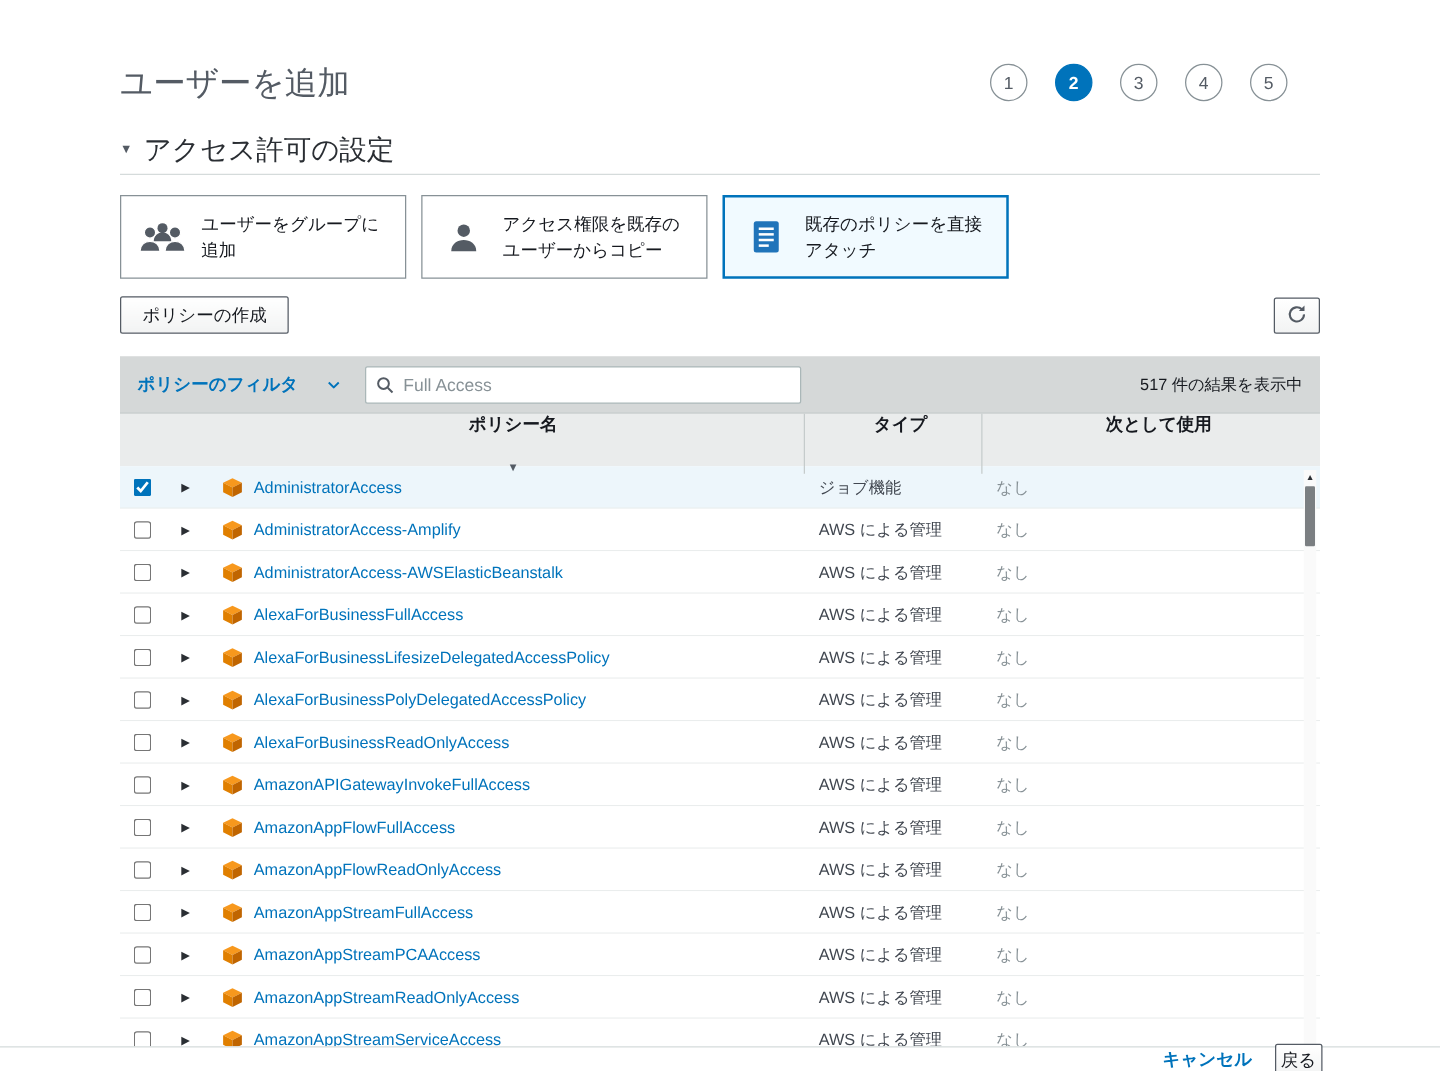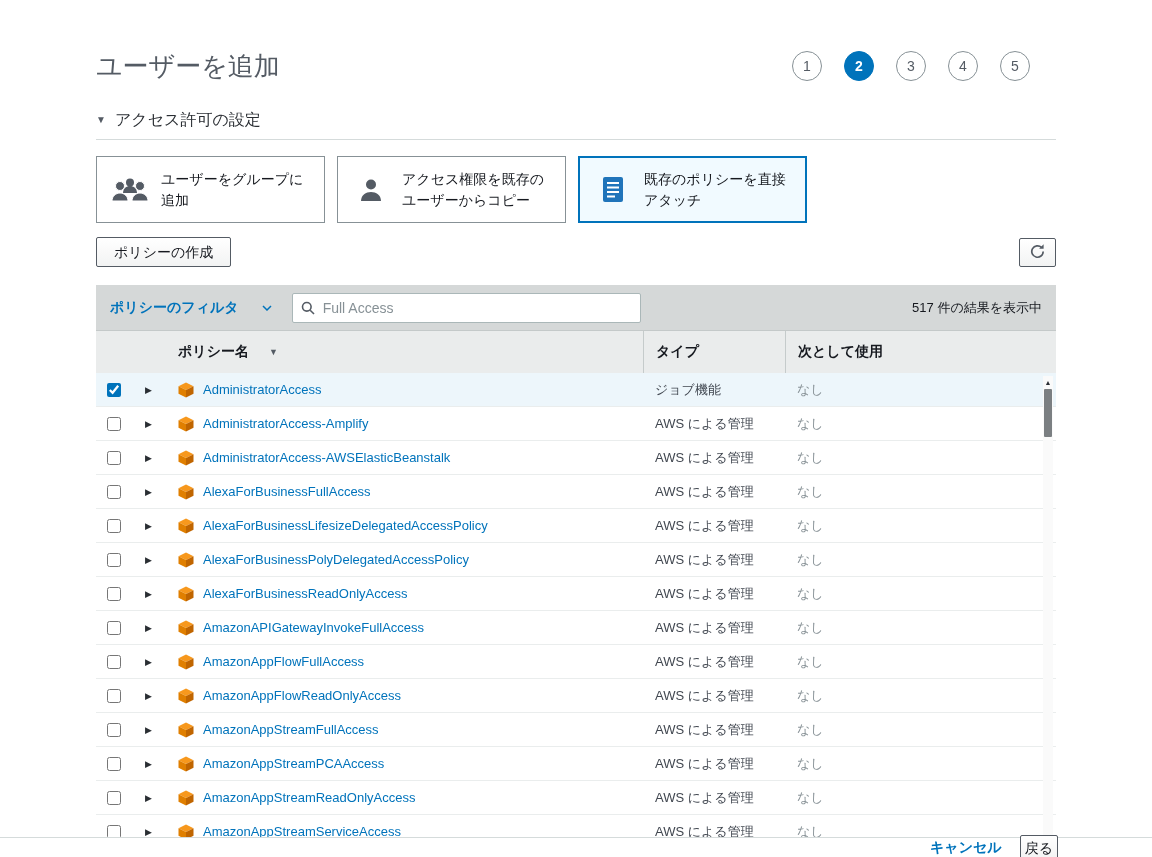--- a/index.html
+++ b/index.html
@@ -24,21 +24,21 @@
     font-size: 14px;
   }
   .step-circle.active { background: #0073bb; border-color: #0073bb; color: #fff; font-weight: 700; }
 
   
   .section-header {
     margin-top: 26px; display: flex; align-items: center; gap: 9px;
     padding-bottom: 8px; border-bottom: 1px solid #d5dbdb;
   }
   .collapse-icon { font-size: 10px; color: #545b64; line-height: 1; }
-  .section-title { font-size: 16px; color: #2a2e33; line-height: 22px; }
+  .section-title { font-size: 22px; color: #2a2e33; line-height: 22px; }
 
   
   .cards { display: flex; gap: 12px; margin-top: 16px; }
   .option-card {
     width: 229px; height: 67px; border: 1px solid #879196; background: #fff;
     display: flex; align-items: center; gap: 8px; padding: 8px 10px; cursor: pointer;
   }
   .option-card.selected { border: 2px solid #0073bb; background: #f1faff; }
   .card-icon { flex: 0 0 46px; display: flex; justify-content: center; align-items: center; }
   .card-label { font-size: 14px; line-height: 1.45; color: #16191f; }
@@ -68,21 +68,21 @@
     width: 349px; height: 30px; border: 1px solid #aab7b8; border-radius: 2px;
     padding: 0 8px 0 30px; font-family: inherit; font-size: 14px; color: #16191f;
     background: #fff; outline: none;
   }
   .search-box input::placeholder { color: #879196; opacity: 1; }
   .search-icon-wrap { position: absolute; left: 9px; top: 8px; }
   .results-count { margin-left: auto; font-size: 13px; font-weight: 400; color: #16191f; }
 
   .grid-cols { display: grid; grid-template-columns: 35px 35px 477px 142px 1fr; align-items: center; }
   .table-header { background: #eaecec; height: 42px; font-weight: 700; font-size: 14px; }
-  .th { padding-left: 12px; height: 100%; display: flex; align-items: center; gap: 20px; }
+  .th { padding-left: 12px; height: 100%; display: flex; align-items: center; gap: 20px; flex-direction: column; }
   .th.sep { border-left: 1px solid #c5cbcb; }
   .sort-arrow { font-size: 9px; color: #545b64; }
 
   .trow { height: 34px; border-bottom: 1px solid #eaeded; font-size: 13px; background: #fff; }
   .trow.selected { background: #edf6fb; }
   .td { padding-left: 12px; display: flex; align-items: center; }
   .td-check, .td-arrow { justify-content: center; padding-left: 0; }
   .td-check input { width: 14px; height: 14px; accent-color: #0073bb; cursor: pointer; }
   .expand-icon { font-size: 9px; color: #2a2e33; cursor: pointer; }
   .td-name { gap: 9px; }

